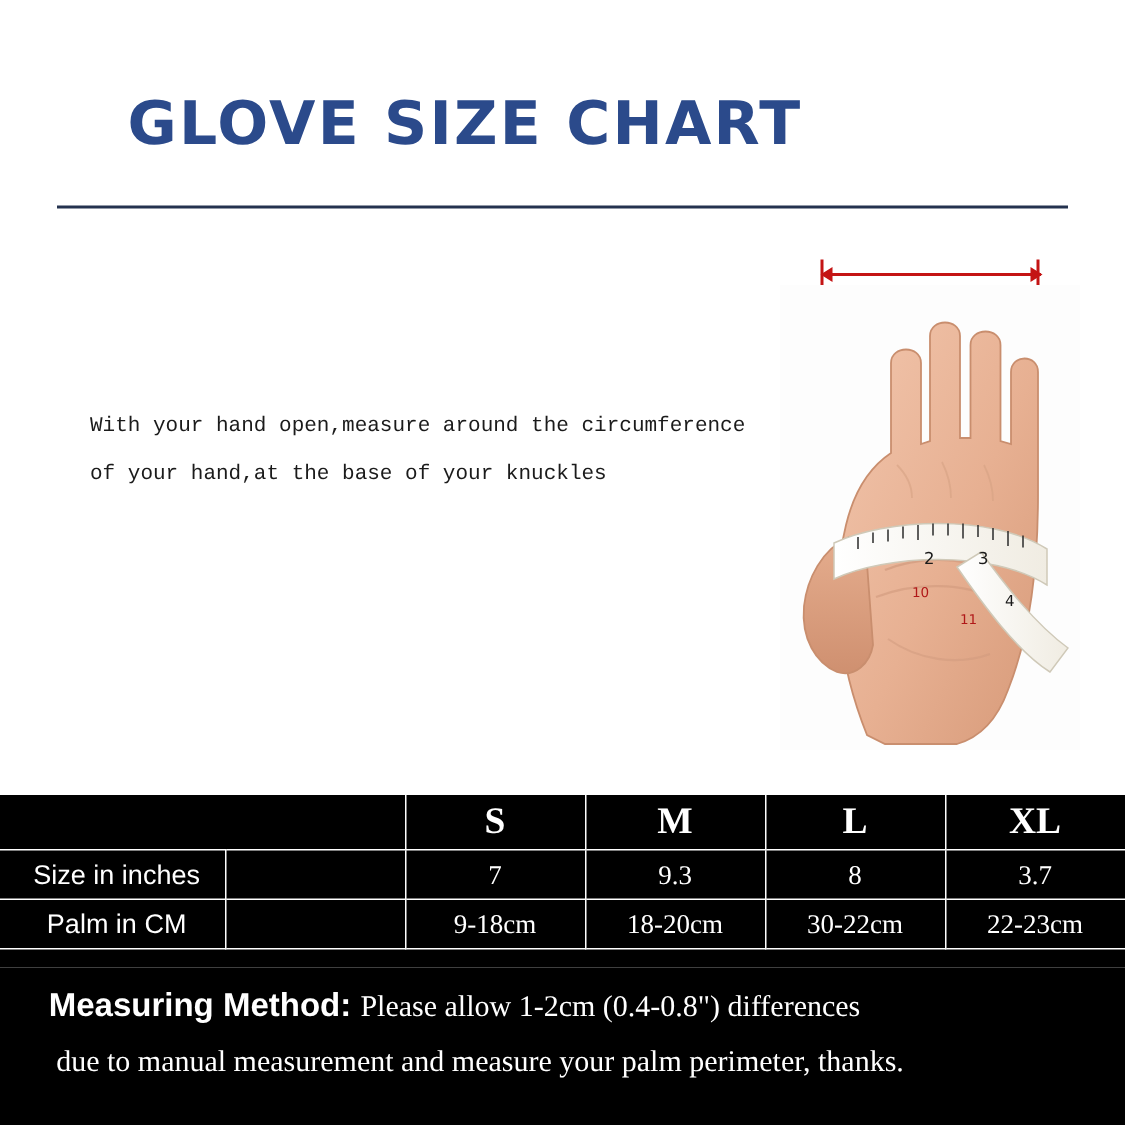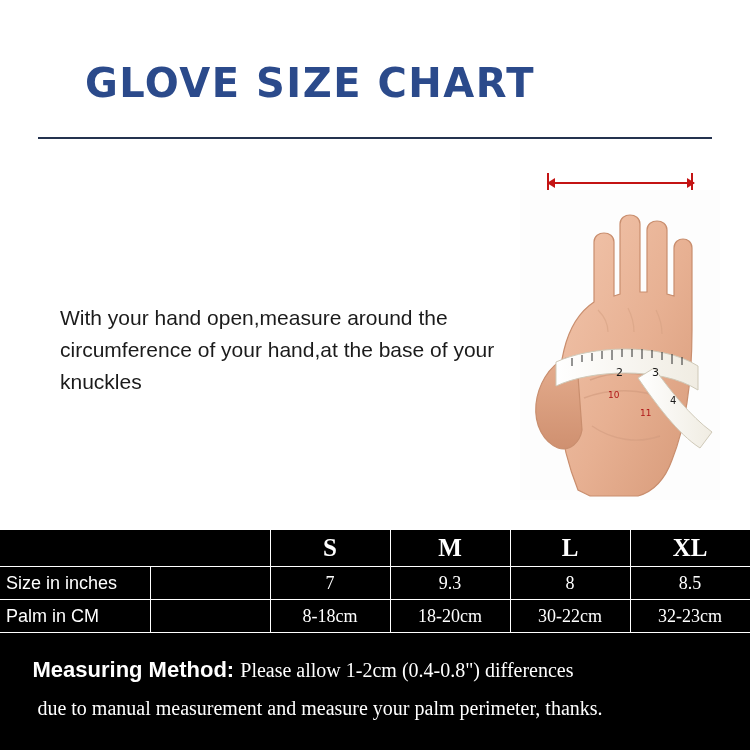--- a/index.html
+++ b/index.html
@@ -45,25 +45,24 @@
     height: 2px;
     background: #24324f;
   }
 
   
   .desc {
     position: absolute;
     left: 60px;
     top: 268px;
     width: 440px;
-    font-family: Liberation Sans, sans-serif;
-    font-size: 21px;
+    font-family: Liberation Mono, monospace;
+    font-size: 14px;
     line-height: 32px;
     color: #1b1b1b;
-    margin-top: 34px;
   }
 
   
   .hand-area {
     position: absolute;
     left: 500px;
     top: 160px;
     width: 232px;
     height: 345px;
   }
@@ -162,20 +161,21 @@
     font-weight: bold;
     height: 36px;
     border-top: none;
   }
   table.size-table tr.head td.noborder {
     border: none;
   }
   table.size-table tr.body td {
     font-size: 18px;
     height: 32px;
+    text-align: center;
   }
   .col-label { width: 150px; }
   .col-gap   { width: 120px; }
   .col-size  { width: 120px; }
 
   
   .footer {
     position: absolute;
     left: 0;
     top: 645px;
@@ -307,29 +307,29 @@
         <td>M</td>
         <td>L</td>
         <td>XL</td>
       </tr>
       <tr class="body">
         <td class="rowhead">Size in inches</td>
         <td class="blank"></td>
         <td>7</td>
         <td>9.3</td>
         <td>8</td>
-        <td>8.5</td>
+        <td>3.7</td>
       </tr>
       <tr class="body">
         <td class="rowhead">Palm in CM</td>
         <td class="blank"></td>
-        <td>8-18cm</td>
+        <td>9-18cm</td>
         <td>18-20cm</td>
         <td>30-22cm</td>
-        <td>32-23cm</td>
+        <td>22-23cm</td>
       </tr>
     </tbody>
       </table>
   </div>
 
   <div class="footer">
     <div class="footer-line1">
       <span class="bold">Measuring Method: </span>
       <span>Please allow 1-2cm (0.4-0.8") differences</span>
     </div>

